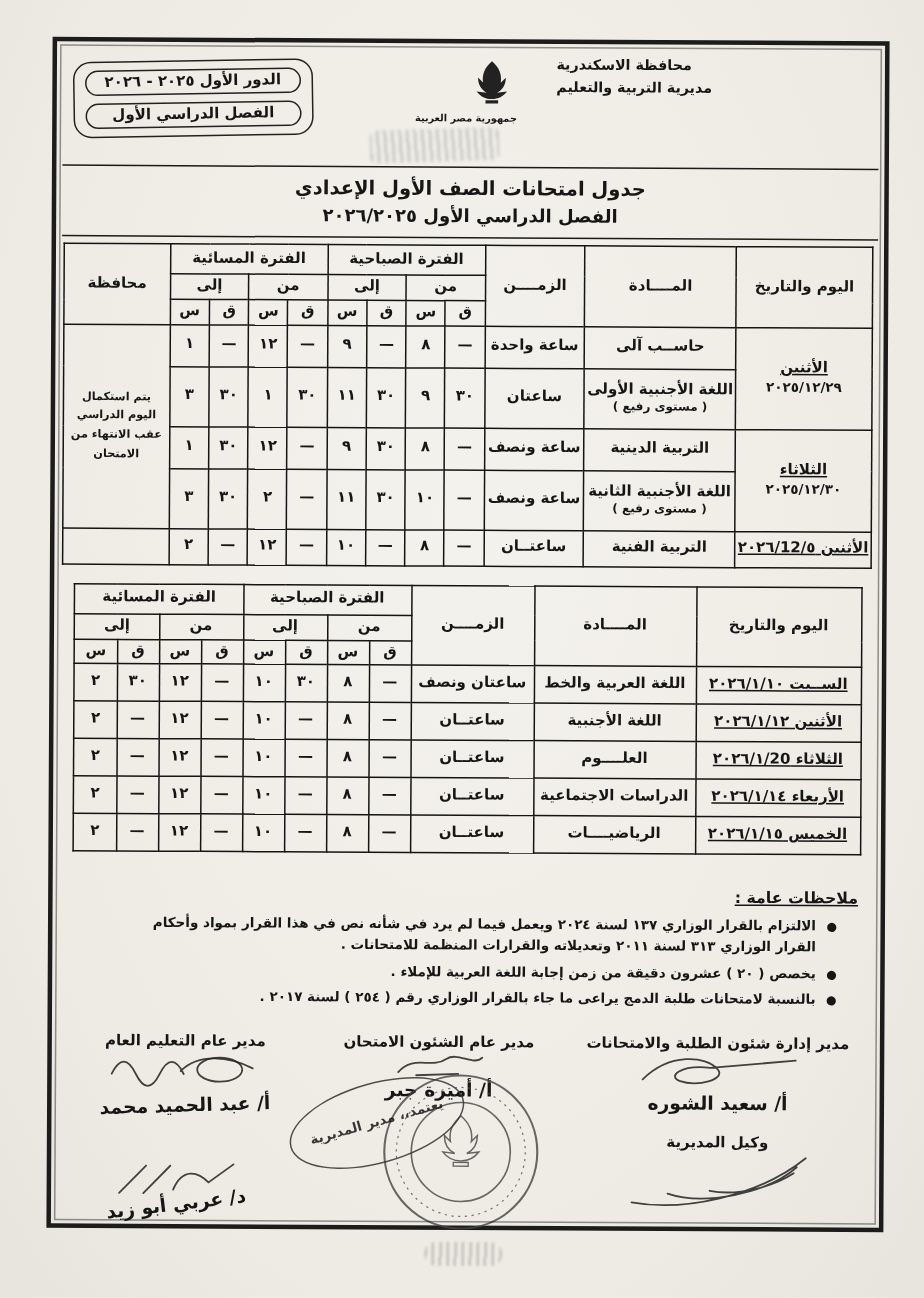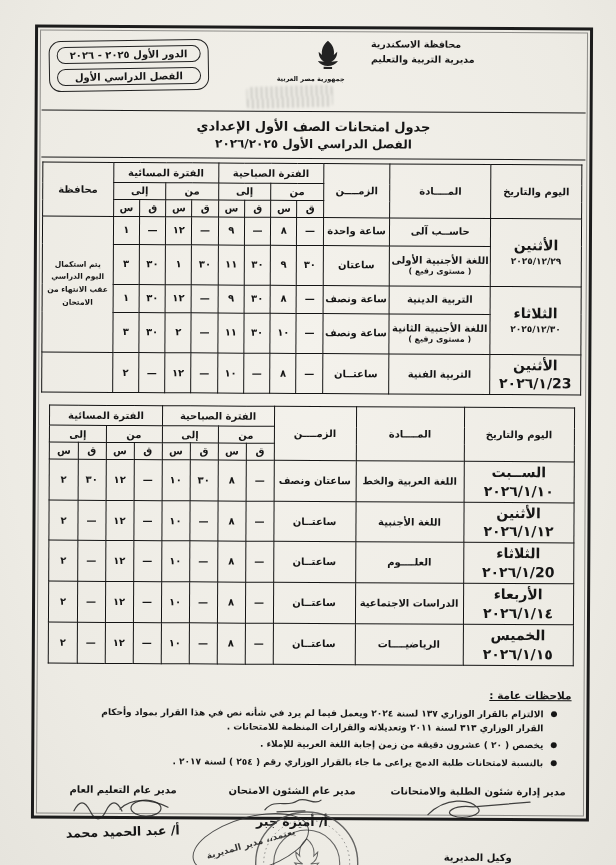--- a/index.html
+++ b/index.html
@@ -33,21 +33,21 @@
   .title1{text-align:center;font-weight:bold;font-size:13px;margin:7px 0 3px;}
   .title2{text-align:center;font-weight:bold;font-size:12px;margin:0 0 7px;}
 
   
   table{border-collapse:collapse;table-layout:fixed;margin:4px auto 0;}
   td{border:1.2px solid #141414;font-size:10px;font-weight:bold;text-align:center;vertical-align:middle;padding:1px 1px;line-height:1.35;}
   .t1{width:540px;}
   .t2{width:524px;margin-top:12px;}
   .hcell{font-size:10px;}
   .sub2{font-size:8px;font-weight:bold;}
-  .daycell{font-size:14px;}
+  .daycell{font-size:10px;text-decoration:underline;}
   .datecell{font-size:9px;}
   .notecell{font-size:7.5px;line-height:1.7;padding:2px;}
   .num{font-size:10px;}
 
   
   .notes{padding:5px 8px 0;}
   .notes-h{display:inline-block;font-size:10.5px;font-weight:bold;text-decoration:underline;margin:18px 0 3px;}
   .bullet{display:flex;gap:7px;font-size:9px;font-weight:600;margin:3px 14px 3px 28px;line-height:1.6;}
   .bullet .b{font-size:8px;line-height:1.8;}
 
@@ -200,21 +200,21 @@
         <td class="num">—</td>
         <td class="num">١٠</td>
         <td class="num">٣٠</td>
         <td class="num">١١</td>
         <td class="num">—</td>
         <td class="num">٢</td>
         <td class="num">٣٠</td>
         <td class="num">٣</td>
       </tr>
       <tr style="height:24px">
-        <td class="daycell">الأثنين ٢٠٢٦/١/23</td>
+        <td class="daycell">الأثنين ٢٠٢٦/12/٥</td>
         <td>التربية الفنية</td>
         <td>ساعتــان</td>
         <td class="num">—</td>
         <td class="num">٨</td>
         <td class="num">—</td>
         <td class="num">١٠</td>
         <td class="num">—</td>
         <td class="num">١٢</td>
         <td class="num">—</td>
         <td class="num">٢</td>
@@ -345,20 +345,21 @@
       </div>
     </div>
 
     <div class="footer">
 
       <div class="sig-col sig-said">
         <div class="sig-title">مدير إدارة شئون الطلبة والامتحانات</div>
         <svg class="sig" width="120" height="26" viewBox="0 0 120 26">
           <path d="M10 18 C28 0 52 2 60 11 C66 18 46 23 35 19 C26 16 35 8 55 10 L112 5"></path>
         </svg>
+        <div class="script">أ/ سعيد الشوره</div>
       </div>
 
       <div class="sig-col sig-amira">
         <div class="sig-title">مدير عام الشئون الامتحان</div>
         <svg class="sig" width="70" height="18" viewBox="0 0 70 18">
           <path d="M8 14 C18 2 30 12 40 5 C48 0 58 10 64 4 M20 16 L48 15"></path>
         </svg>
         <div class="script">أ/ أميرة جبر</div>
       </div>
 

